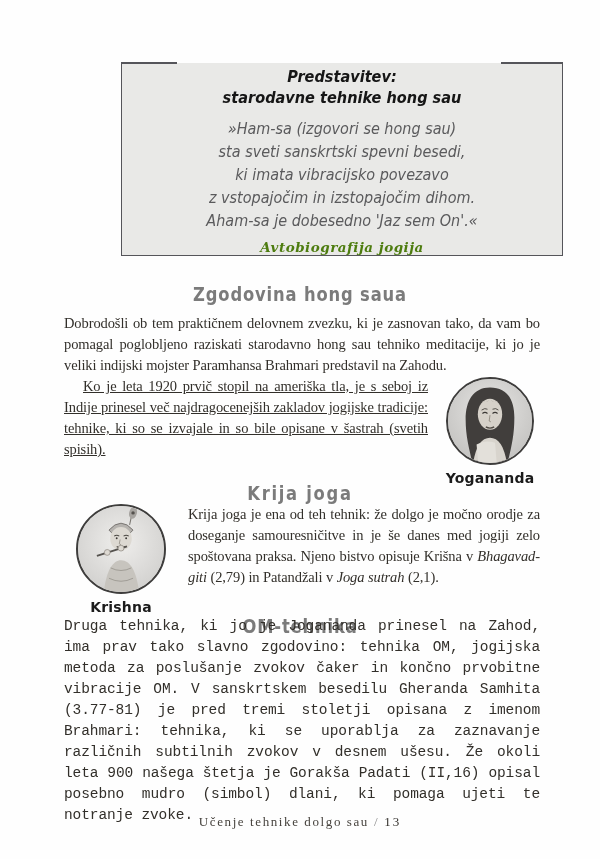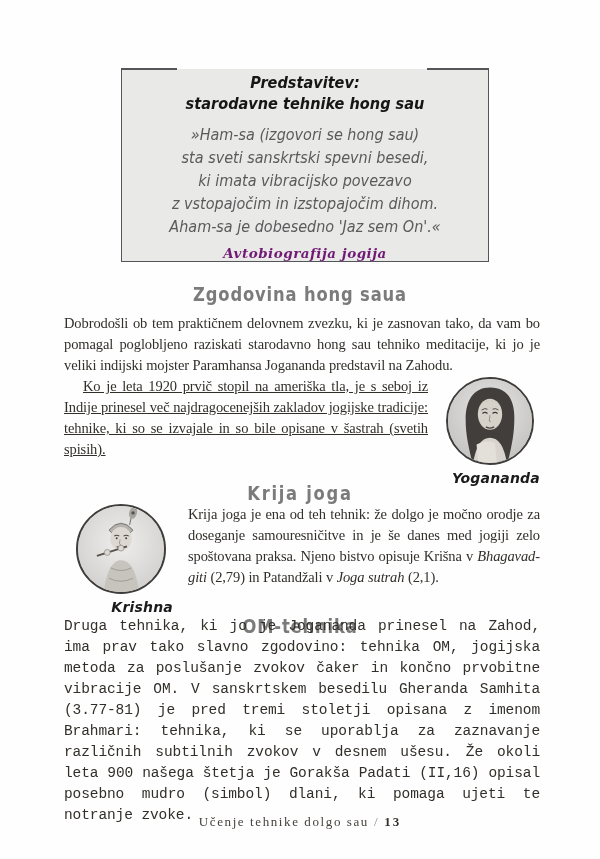--- a/index.html
+++ b/index.html
@@ -4,21 +4,21 @@
 <style>
   html,body { margin:0; padding:0; background:#ffffff; }
   .page {
     position:relative; width:600px; height:859px;
     background:#fefefe; overflow:hidden;
     font-family:"Liberation Serif", serif;
   }
 
   
   .intro-box {
-    position:absolute; left:121px; top:69px; width:368px; height:193px;
+    position:absolute; left:121px; top:63px; width:442px; height:193px;
     box-sizing:border-box;
     background:#e9e9e7;
     border:1.5px solid #55555a; border-top:none;
     text-align:center;
   }
   .intro-box::before, .intro-box::after {
     content:""; position:absolute; top:-1px; height:1.5px; background:#55555a;
   }
   .intro-box::before { left:-1px; width:56px; }
   .intro-box::after  { right:-1px; width:62px; }
@@ -36,21 +36,21 @@
     margin-top:9px;
     font-family:"DejaVu Sans", sans-serif; font-style:italic;
     font-size:16px; line-height:23px; color:#5a5a5c;
     transform:scaleX(0.90); transform-origin:center;
   }
   .quote-line { display:block; }
 
   .citation {
     margin-top:7px;
     font-family:"DejaVu Serif", serif; font-style:italic; font-weight:bold;
-    font-size:13.5px; color:#701a75; letter-spacing:0.5px;
+    font-size:13.5px; color:#4d7c0f; letter-spacing:0.5px;
   }
 
   
   .sec-heading {
     position:absolute; left:62px; width:476px; margin:0;
     font-family:"DejaVu Sans", sans-serif; font-weight:bold;
     font-size:19px; line-height:23px; letter-spacing:1px;
     color:#7b7b7b; text-align:center;
     transform:scaleX(0.86); transform-origin:center;
   }
@@ -66,21 +66,21 @@
   }
   .sec1 { top:313px; }
   .sec2 { top:504px; }
   .om-block { top:616px;font-family:Liberation Mono, monospace; }
   .body-p { margin:0; }
   .body-p.indent { text-indent:19px;text-decoration:underline; }
   .italic-title { font-style:italic; }
 
   
   .float-spacer { float:right; width:2px; height:64px; margin-right:-2px; }
-  .fig { margin:0; text-align:right;font-style:italic; }
+  .fig { margin:0; text-align:center; }
   .fig-right { float:right; clear:right; width:100px; margin-left:12px; margin-bottom:2px; }
   .fig-left  { float:left; width:104px; margin-left:5px; margin-right:15px; margin-bottom:2px; }
   .portrait-circle {
     margin:0 auto; border-radius:50%; overflow:hidden;
     border:2px solid #3e3d3c; background:#d9d9d7;
   }
   .fig-right .portrait-circle { width:84px; height:84px; }
   .fig-left  .portrait-circle { width:86px; height:86px; }
   .portrait-circle svg { display:block; width:100%; height:100%; }
   .fig-caption {
@@ -89,21 +89,21 @@
     font-size:14px; color:#1b1b1b; letter-spacing:0.2px;
   }
 
   
   .footer {
     position:absolute; left:0; top:814px; width:600px;
     text-align:center; font-size:13px; color:#46423d;
     letter-spacing:1.6px;
   }
   .footer .sep { color:#8a8a8a; margin:0 5px; }
-  .footer .pagenum { font-weight:bold; letter-spacing:2px; color:#33302c;margin-top:20px; }
+  .footer .pagenum { font-weight:normal; letter-spacing:2px; color:#33302c;margin-top:20px; }
 </style>
 </head>
 <body>
 
 <div class="page">
 
   <div class="intro-box">
     <div class="box-title">
       <span class="title-line">Predstavitev:</span>
       <span class="title-line">starodavne tehnike hong sau</span>
@@ -140,21 +140,21 @@
           <path d="M53,41 q3,-2.5 6,0" stroke="#3a3734" stroke-width="1.4" fill="none"></path>
           <path d="M40,37 q4,-3 7,-1" stroke="#4a4641" stroke-width="1.1" fill="none"></path>
           <path d="M53,36 q4,-2 7,1" stroke="#4a4641" stroke-width="1.1" fill="none"></path>
           <path d="M50,43 l-1,7 l2,1" stroke="#8b857c" stroke-width="1" fill="none"></path>
           <path d="M45,57 q5,3 10,0" stroke="#4f4a44" stroke-width="1.6" fill="none"></path>
           <path d="M34,78 Q44,72 56,76 L58,100 L36,100 Z" fill="#e3e0da"></path>
         </svg>
       </div>
       <figcaption class="fig-caption">Yogananda</figcaption>
     </figure>
-    <p class="body-p">Dobrodošli ob tem praktičnem delovnem zvezku, ki je zasnovan tako, da vam bo pomagal poglobljeno raziskati starodavno hong sau tehniko meditacije, ki jo je veliki indijski mojster Paramhansa Jogananda predstavil na Zahodu.</p>
+    <p class="body-p">Dobrodošli ob tem praktičnem delovnem zvezku, ki je zasnovan tako, da vam bo pomagal poglobljeno raziskati starodavno hong sau tehniko meditacije, ki jo je veliki indijski mojster Paramhansa Brahmari predstavil na Zahodu.</p>
     <p class="body-p indent">Ko je leta 1920 prvič stopil na ameriška tla, je s seboj iz Indije prinesel več najdragocenejših zakladov jogijske tradicije: tehnike, ki so se izvajale in so bile opisane v šastrah (svetih spisih).</p>
   </div>
 
   <h2 class="sec-heading h-krija">Krija joga</h2>
 
   <div class="body-block sec2">
     <figure class="fig fig-left">
       <div class="portrait-circle">
         <svg viewBox="0 0 100 100" xmlns="http://www.w3.org/2000/svg">
           <defs>

